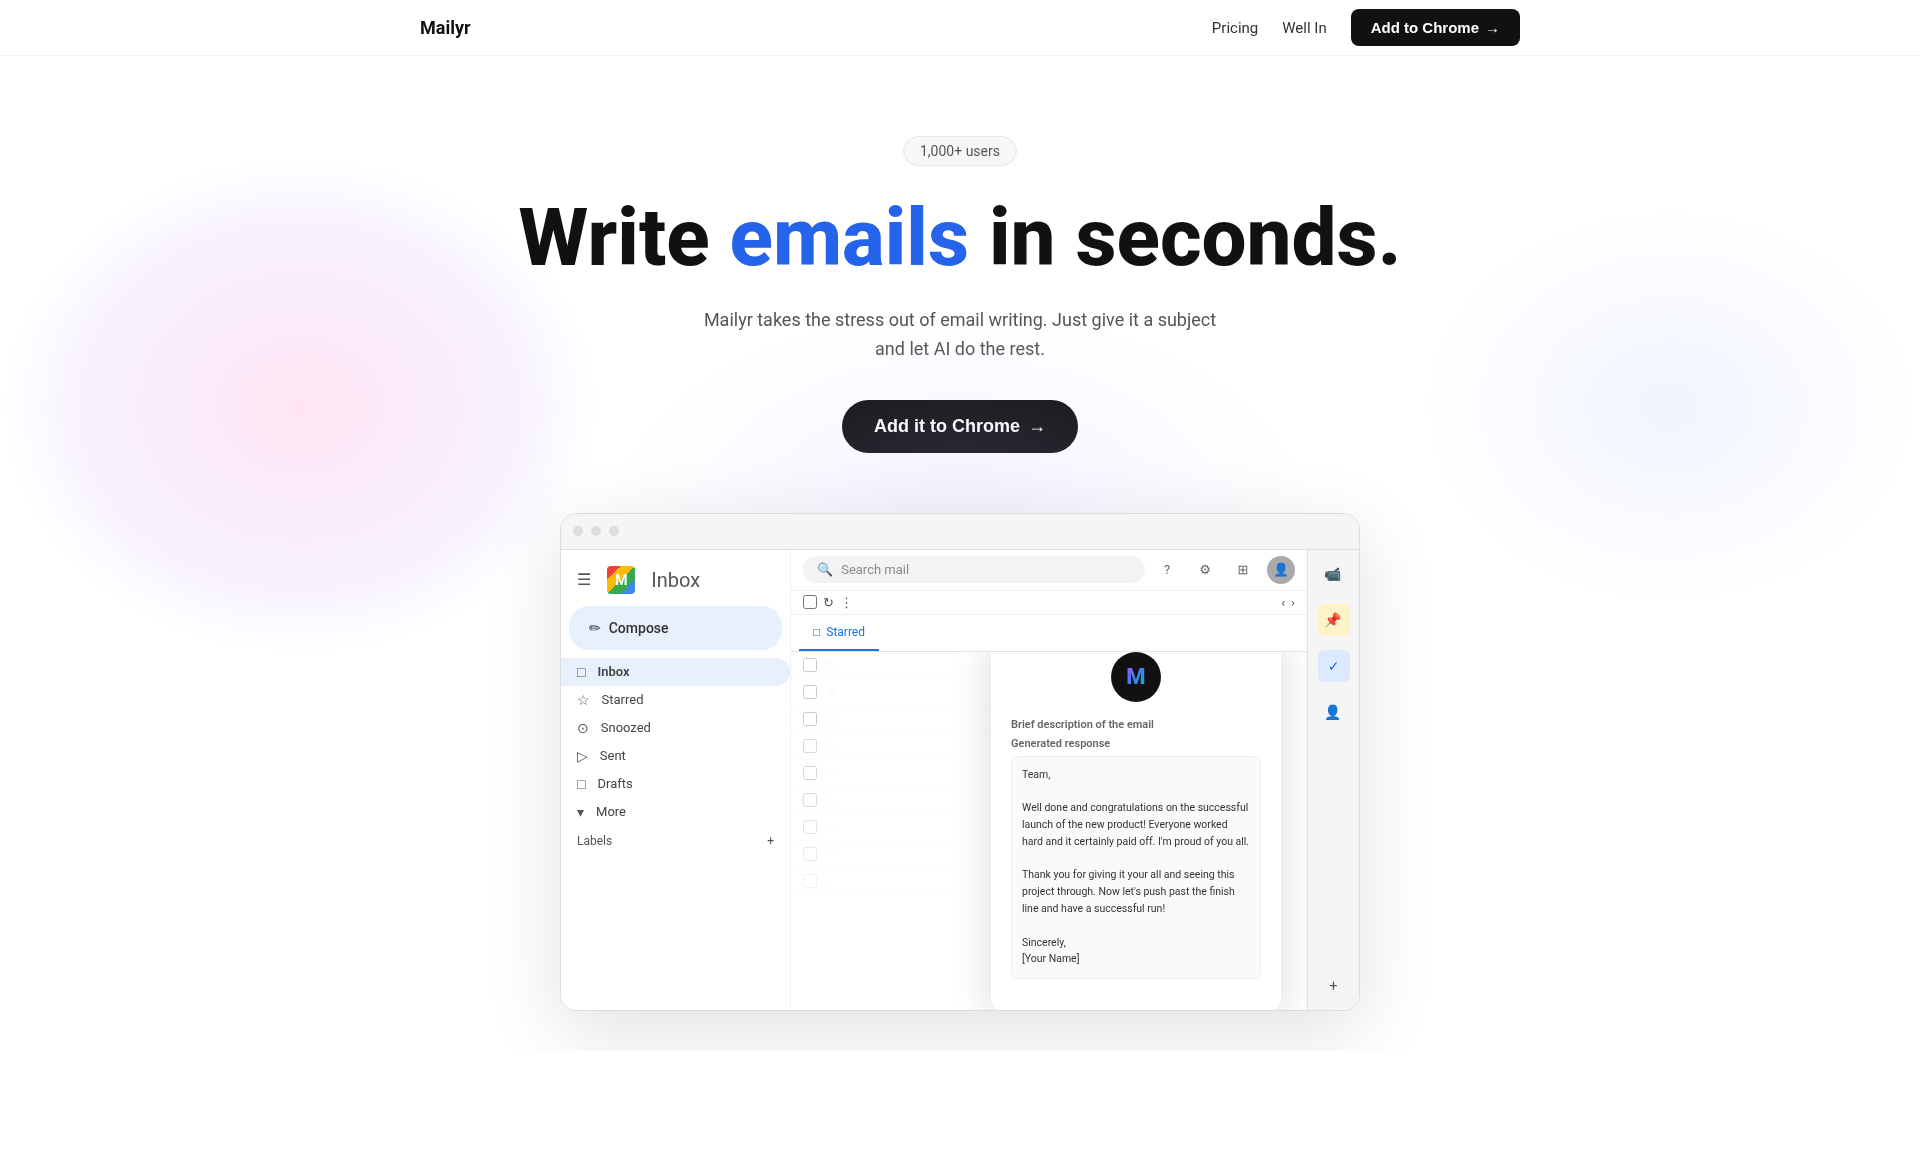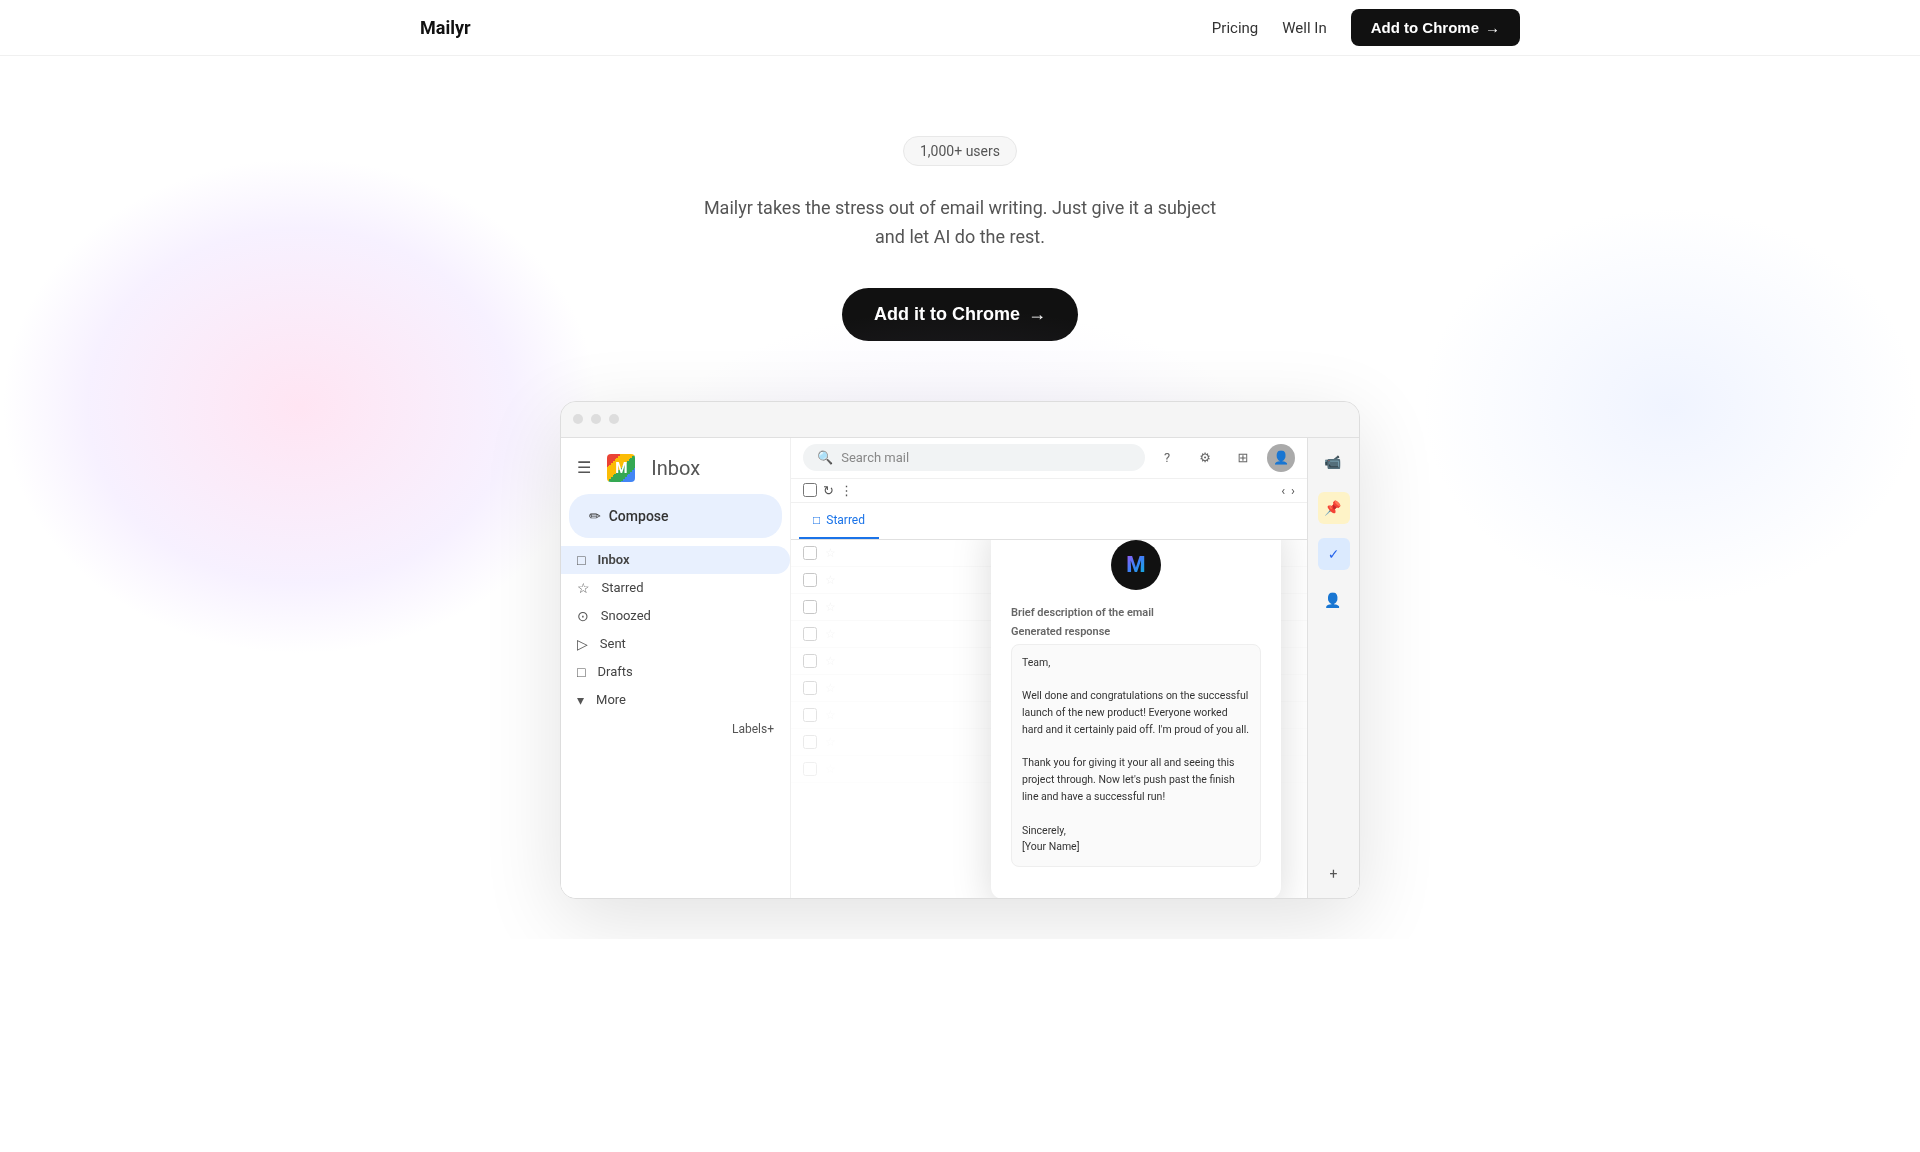--- a/index.html
+++ b/index.html
@@ -248,21 +248,21 @@
       font-weight: 600;
     }
     .gmail-nav-icon {
       font-size: 14px;
       color: #555;
     }
 
     .gmail-labels {
       display: flex;
       align-items: center;
-      justify-content: flex-end;
+      justify-content: space-between;
       padding: 8px 16px;
       font-size: 12px;
       color: #555;
     }
 
     
     .gmail-main {
       flex: 1;
       display: flex;
       flex-direction: column;
@@ -448,20 +448,23 @@
   </div>
 </nav>
 
 <section class="hero">
   <div class="blob-left"></div>
   <div class="blob-right"></div>
   <div class="blob-center"></div>
 
   <div class="users-badge">1,000+ users</div>
 
+  <h1 class="hero-title">
+    <span>Write </span><span class="hero-title-highlight">emails</span><span> in seconds.</span>
+  </h1>
 
   <p class="hero-subtitle">Mailyr takes the stress out of email writing. Just give it a subject and let AI do the rest.</p>
 
   <button class="hero-cta">
     <span>Add it to Chrome</span>
     <span>→</span>
   </button>
 
   <div class="mockup-wrapper">
 

